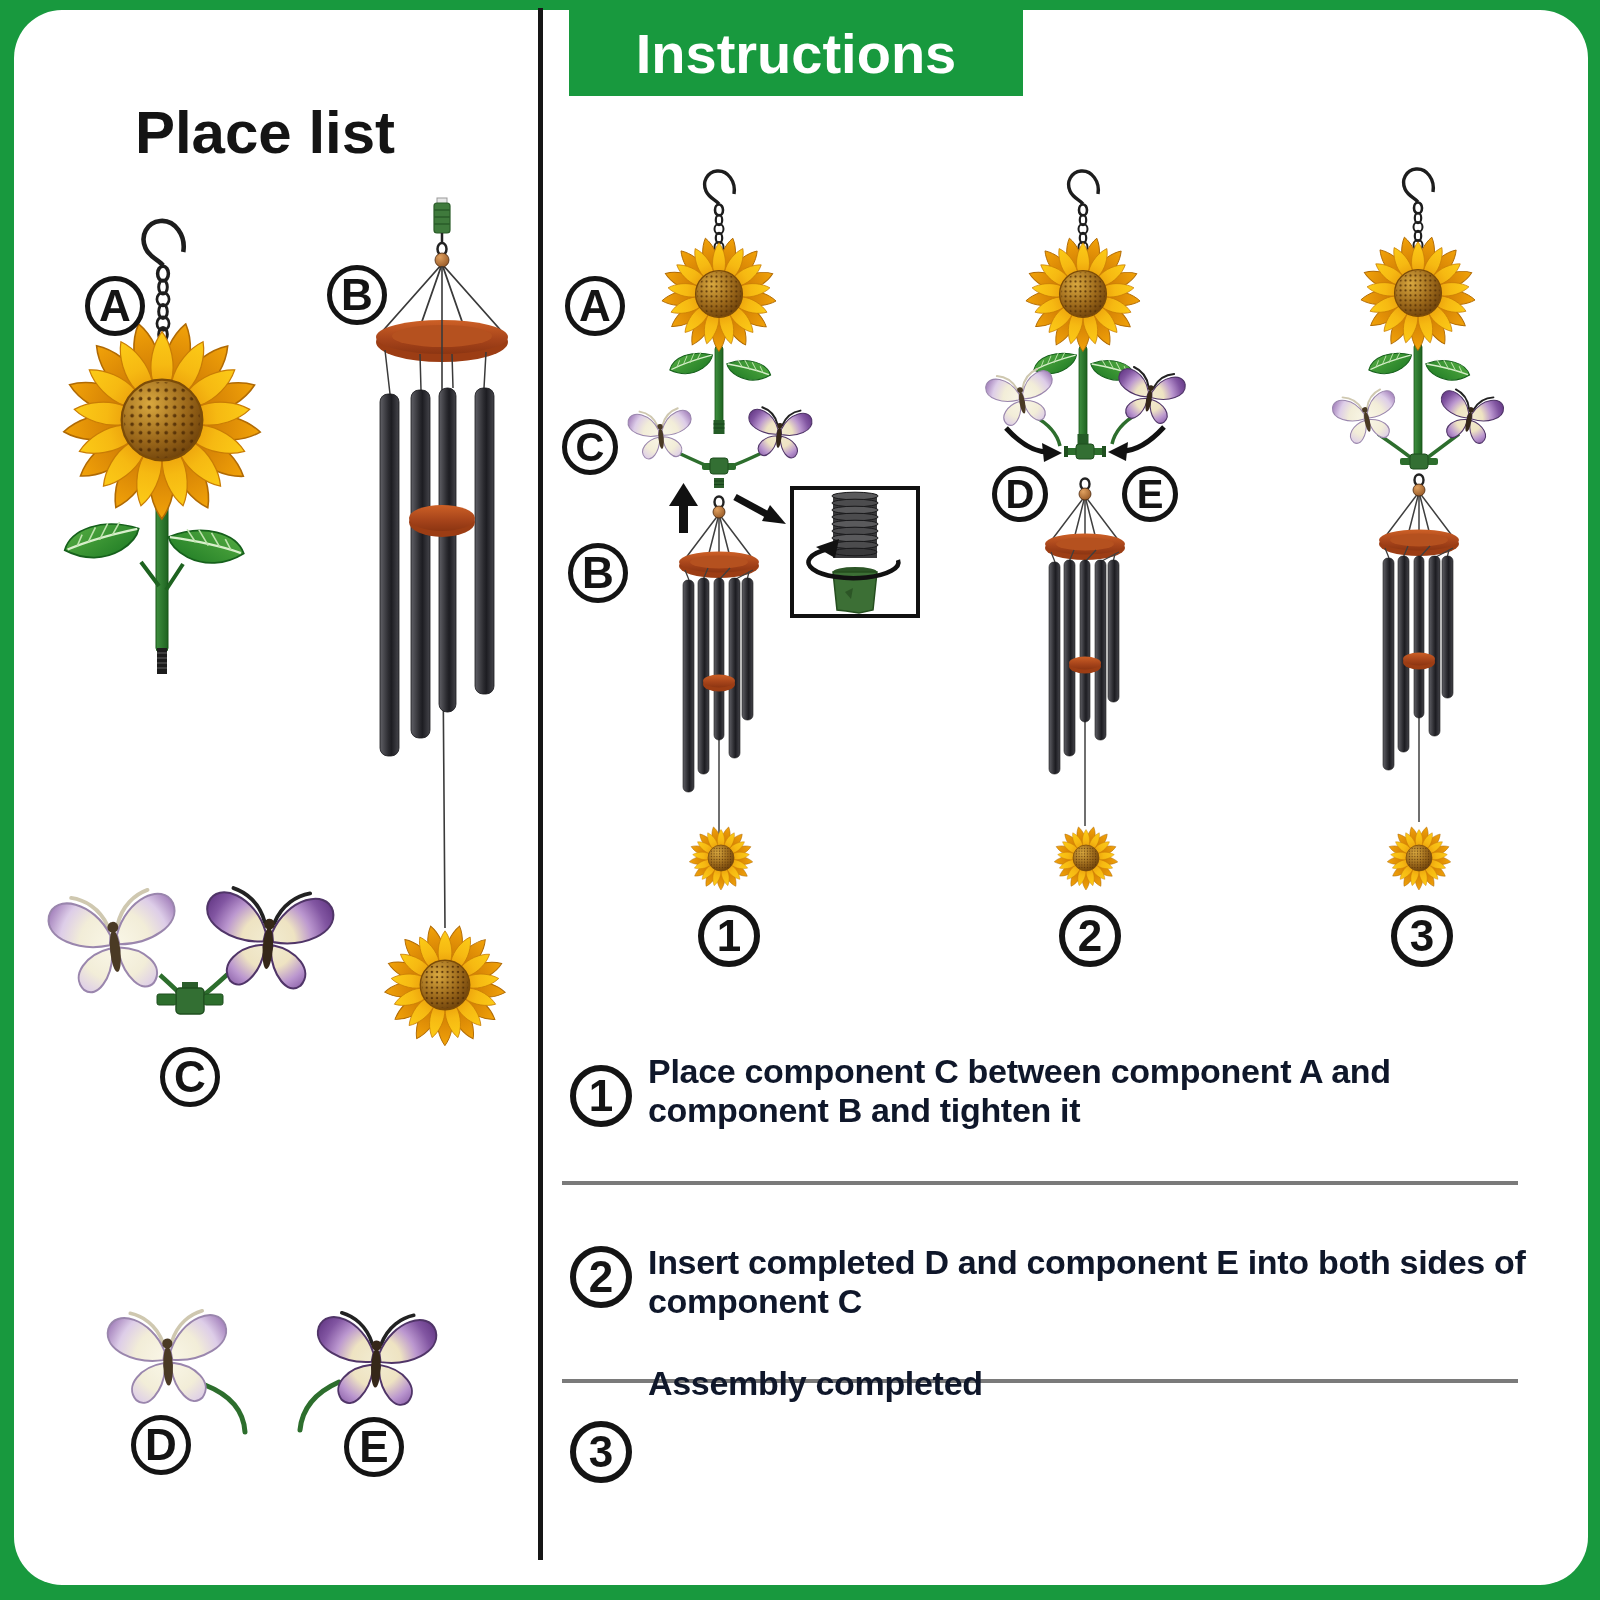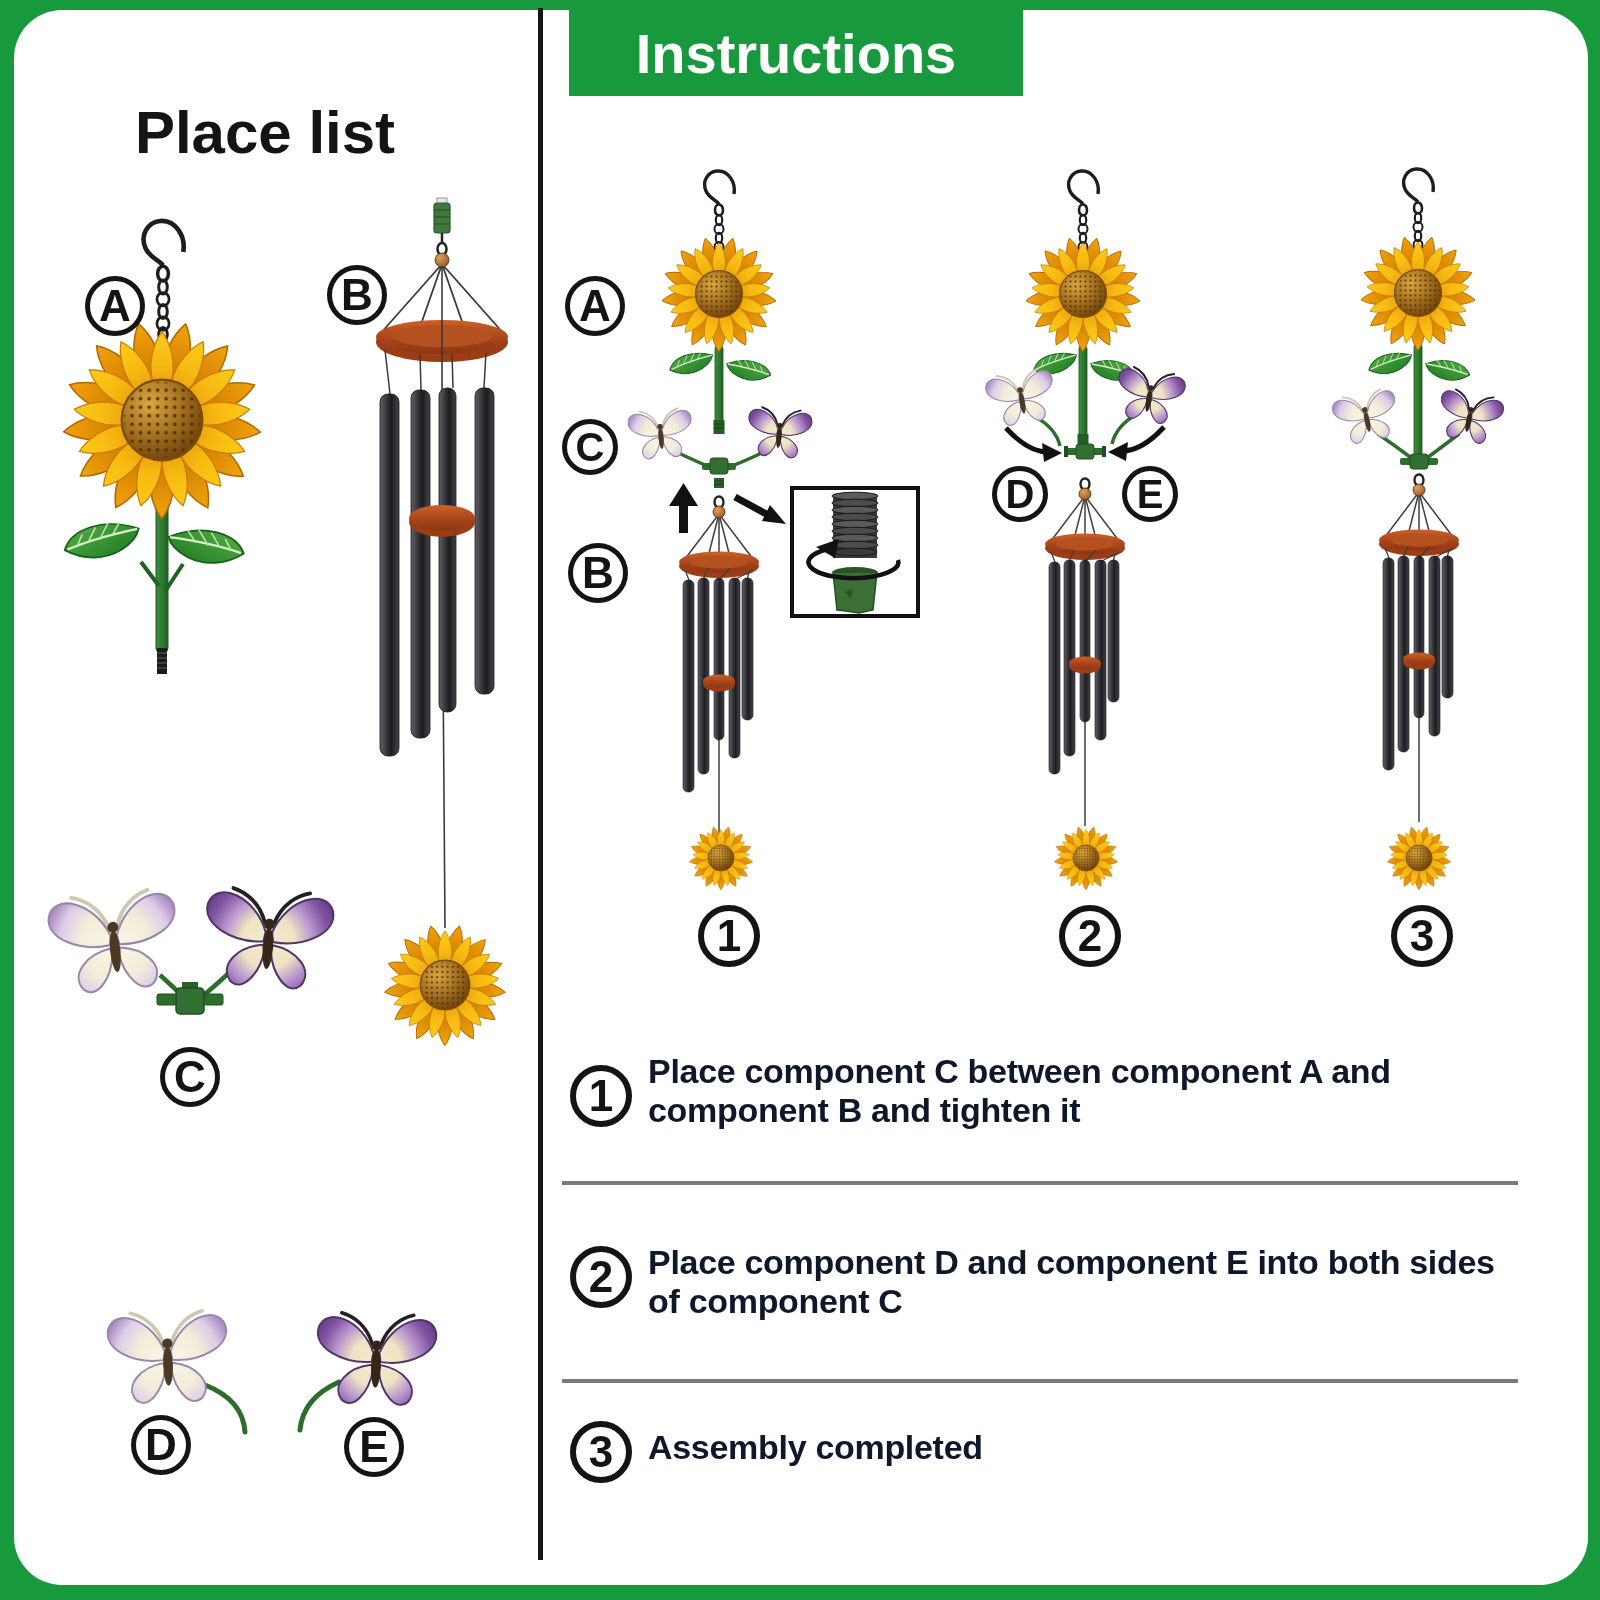--- a/index.html
+++ b/index.html
@@ -369,17 +369,17 @@
 
 <div class="circ d62" style="left:698px;top:905px;">1</div>
 <div class="circ d62" style="left:1059px;top:905px;">2</div>
 <div class="circ d62" style="left:1391px;top:905px;">3</div>
 
 <div class="circ d62" style="left:570px;top:1065px;">1</div>
 <div class="steptext" style="top:1052px;">Place component C between component A and component B and tighten it</div>
 <div class="hdivider" style="top:1181px;"></div>
 
 <div class="circ d62" style="left:570px;top:1246px;">2</div>
-<div class="steptext" style="top:1243px;">Place component D and component E into both sides of component C</div>
+<div class="steptext" style="top:1243px;">Insert completed D and component E into both sides of component C</div>
 <div class="hdivider" style="top:1379px;"></div>
 
 <div class="circ d62" style="left:570px;top:1421px;">3</div>
-<div class="steptext" style="top:1428px;">Assembly completed</div>
+<div class="steptext" style="top:1364px;">Assembly completed</div>
 
 </body></html>

